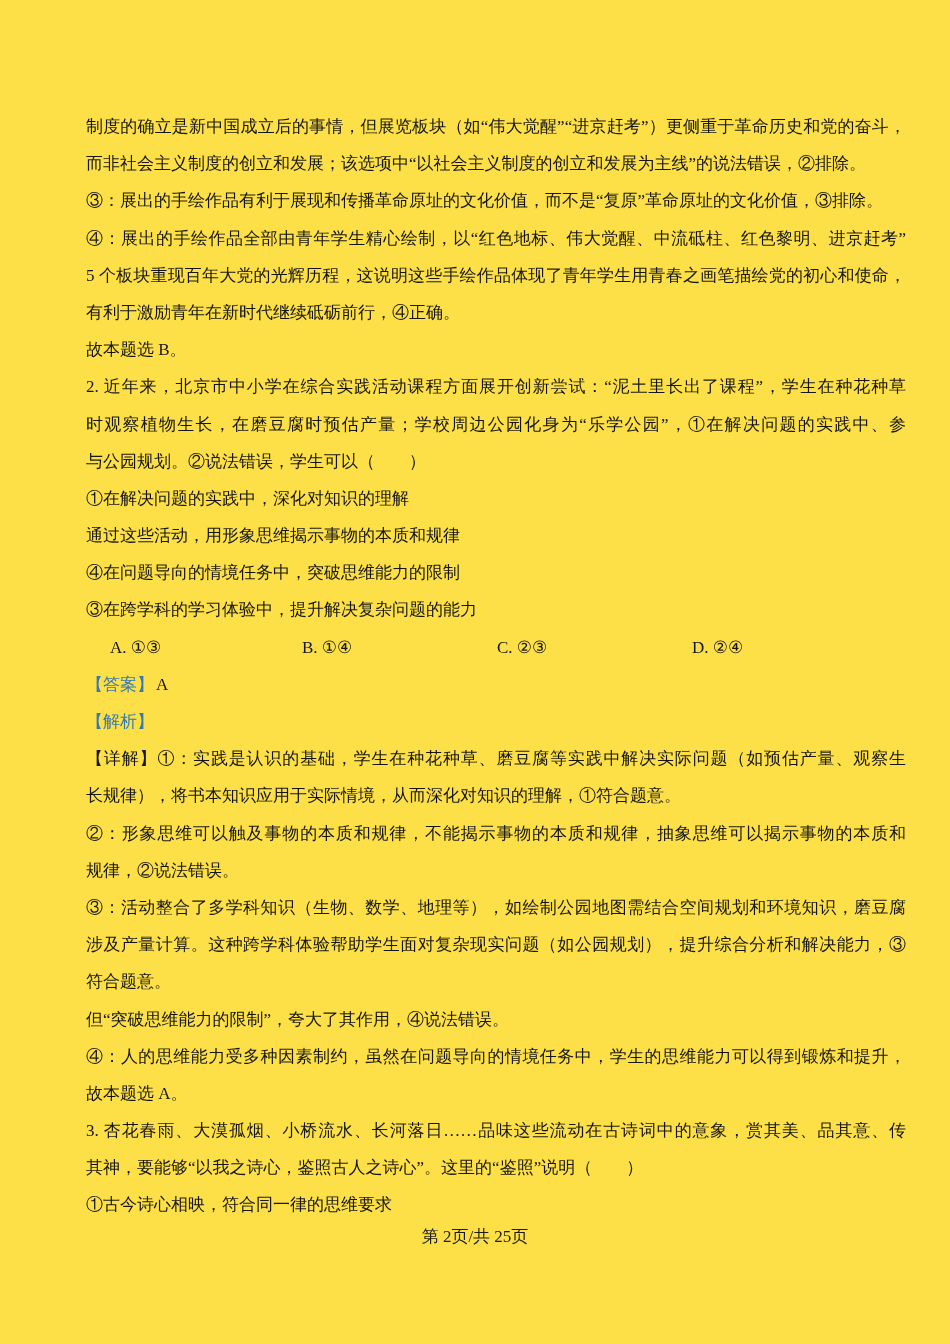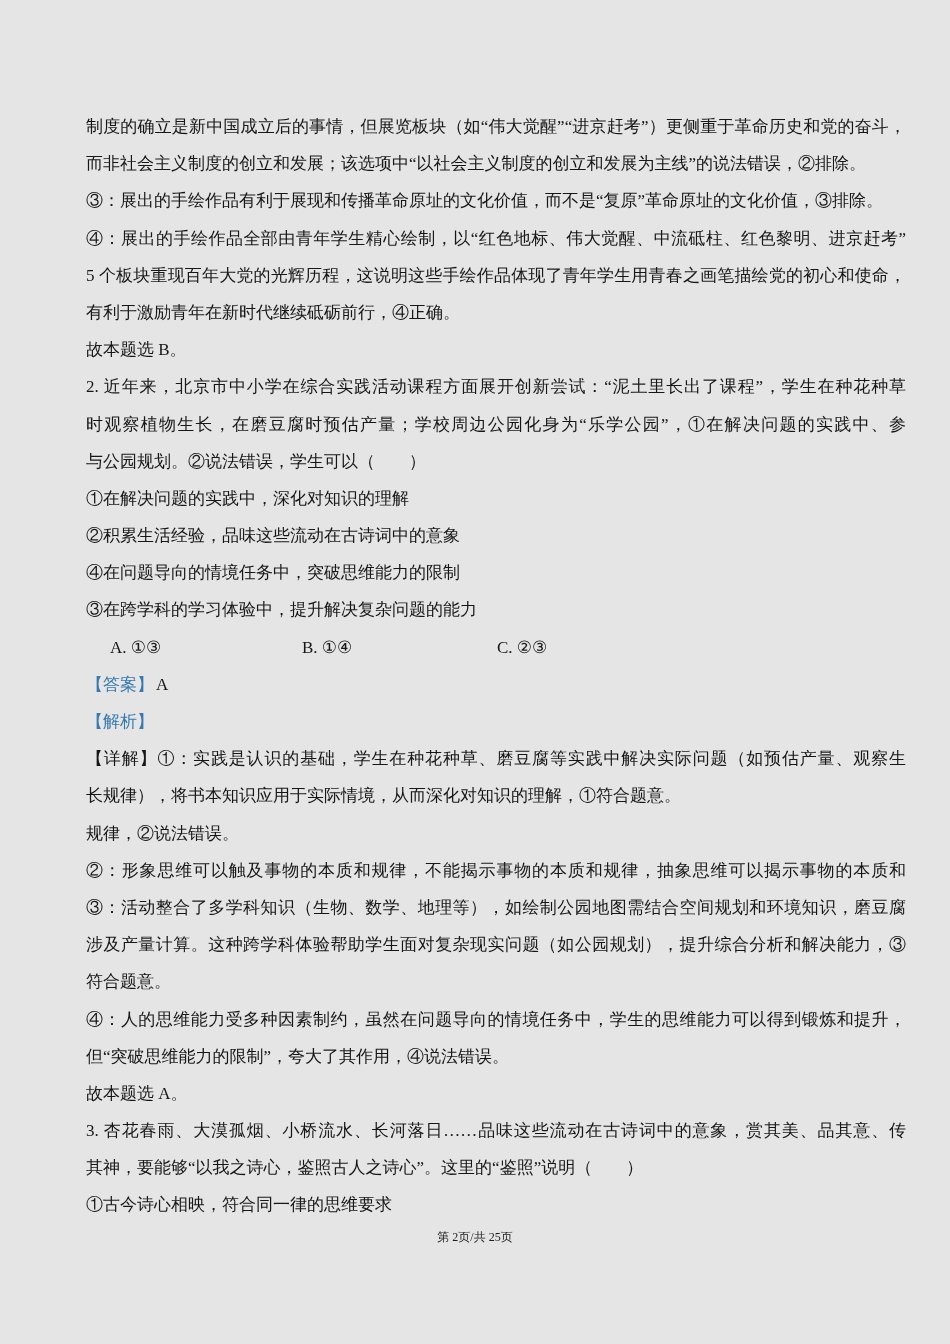--- a/index.html
+++ b/index.html
@@ -4,21 +4,21 @@
 <style>
   html, body {
     margin: 0;
     padding: 0;
     background: #ffffff;
   }
   .page {
     position: relative;
     width: 950px;
     height: 1344px;
-    background: #e5e5e5;
+    background: #fde047;
     font-family: "Liberation Serif", "DejaVu Serif", serif;
     color: #161616;
     overflow: hidden;
   }
   .content {
     position: absolute;
     left: 86px;
     top: 108px;
     width: 820px;
   }
@@ -47,60 +47,61 @@
   }
   .answer-value {
     margin-left: 2px;
   }
   .footer {
     position: absolute;
     left: 0;
     top: 1222px;
     width: 950px;
     text-align: center;
-    font-size: 12px;
+    font-size: 17px;
     line-height: 30px;
     color: #1c1c1c;
   }
 </style>
 </head>
 <body>
 
 <div class="page">
   <div class="content" id="doc-content">
       <div class="line para fill">制度的确立是新中国成立后的事情，但展览板块（如“伟大觉醒”“进京赶考”）更侧重于革命历史和党的奋斗，</div>
       <div class="line para">而非社会主义制度的创立和发展；该选项中“以社会主义制度的创立和发展为主线”的说法错误，②排除。</div>
       <div class="line para">③：展出的手绘作品有利于展现和传播革命原址的文化价值，而不是“复原”革命原址的文化价值，③排除。</div>
       <div class="line para fill">④：展出的手绘作品全部由青年学生精心绘制，以“红色地标、伟大觉醒、中流砥柱、红色黎明、进京赶考”</div>
       <div class="line para fill">5 个板块重现百年大党的光辉历程，这说明这些手绘作品体现了青年学生用青春之画笔描绘党的初心和使命，</div>
       <div class="line para">有利于激励青年在新时代继续砥砺前行，④正确。</div>
       <div class="line para">故本题选 B。</div>
       <div class="line para fill">2. 近年来，北京市中小学在综合实践活动课程方面展开创新尝试：“泥土里长出了课程”，学生在种花种草</div>
       <div class="line para fill">时观察植物生长，在磨豆腐时预估产量；学校周边公园化身为“乐学公园”，①在解决问题的实践中、参</div>
       <div class="line para">与公园规划。②说法错误，学生可以（　　）</div>
       <div class="line para">①在解决问题的实践中，深化对知识的理解</div>
-      <div class="line para">②积累生活经验，品味这些流动在古诗词中的意象</div>
+      <div class="line para">通过这些活动，用形象思维揭示事物的本质和规律</div>
       <div class="line para">④在问题导向的情境任务中，突破思维能力的限制</div>
       <div class="line para">③在跨学科的学习体验中，提升解决复杂问题的能力</div>
       <div class="line options-row">
         <span class="opt">A. ①③</span>
         <span class="opt">B. ①④</span>
         <span class="opt">C. ②③</span>
+        <span class="opt">D. ②④</span>
       </div>
       <div class="line"><span class="blue-label">【答案】</span><span class="answer-value">A</span></div>
       <div class="line"><span class="blue-label">【解析】</span></div>
       <div class="line para fill">【详解】①：实践是认识的基础，学生在种花种草、磨豆腐等实践中解决实际问题（如预估产量、观察生</div>
       <div class="line para">长规律），将书本知识应用于实际情境，从而深化对知识的理解，①符合题意。</div>
+      <div class="line para fill">②：形象思维可以触及事物的本质和规律，不能揭示事物的本质和规律，抽象思维可以揭示事物的本质和</div>
       <div class="line para">规律，②说法错误。</div>
-      <div class="line para fill">②：形象思维可以触及事物的本质和规律，不能揭示事物的本质和规律，抽象思维可以揭示事物的本质和</div>
       <div class="line para fill">③：活动整合了多学科知识（生物、数学、地理等），如绘制公园地图需结合空间规划和环境知识，磨豆腐</div>
       <div class="line para fill">涉及产量计算。这种跨学科体验帮助学生面对复杂现实问题（如公园规划），提升综合分析和解决能力，③</div>
       <div class="line para">符合题意。</div>
+      <div class="line para">但“突破思维能力的限制”，夸大了其作用，④说法错误。</div>
       <div class="line para fill">④：人的思维能力受多种因素制约，虽然在问题导向的情境任务中，学生的思维能力可以得到锻炼和提升，</div>
-      <div class="line para">但“突破思维能力的限制”，夸大了其作用，④说法错误。</div>
       <div class="line para">故本题选 A。</div>
       <div class="line para fill">3. 杏花春雨、大漠孤烟、小桥流水、长河落日……品味这些流动在古诗词中的意象，赏其美、品其意、传</div>
       <div class="line para">其神，要能够“以我之诗心，鉴照古人之诗心”。这里的“鉴照”说明（　　）</div>
       <div class="line para">①古今诗心相映，符合同一律的思维要求</div>
     </div>
   <div class="footer">
     <span>第 2页/共 25页</span>
   </div>
 </div>
 

